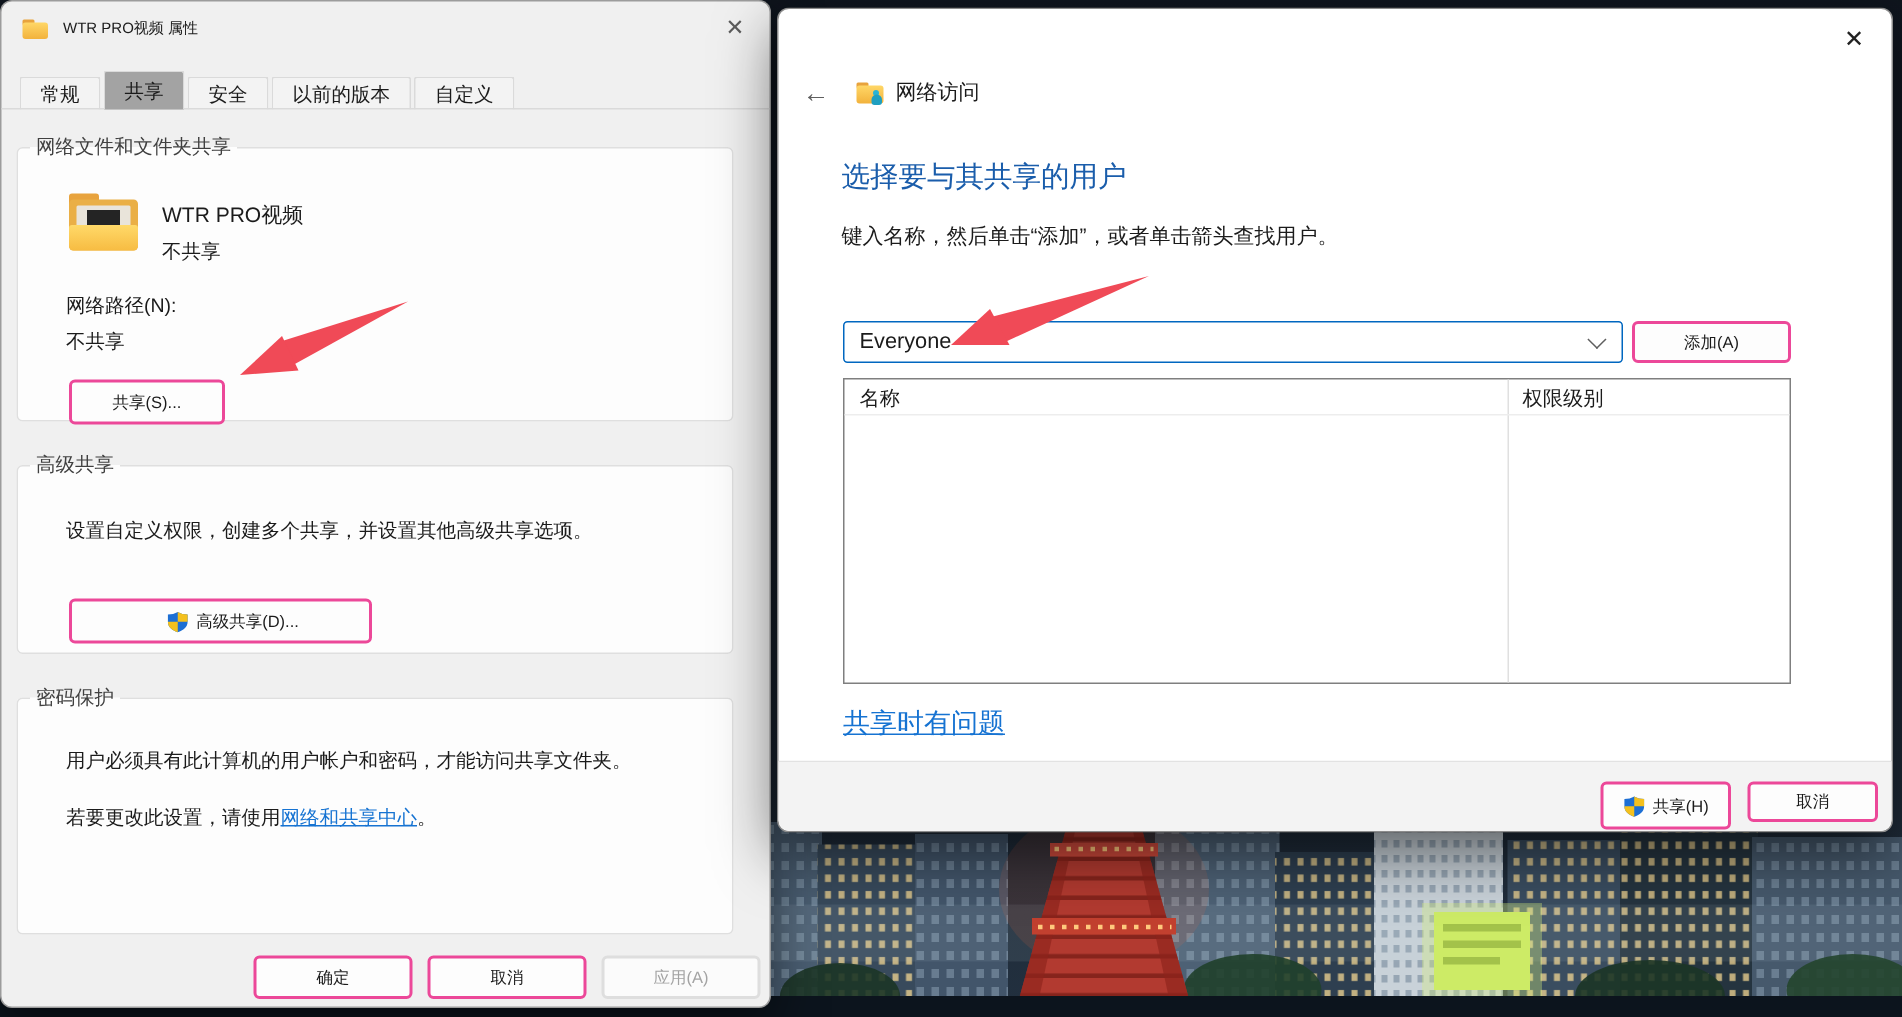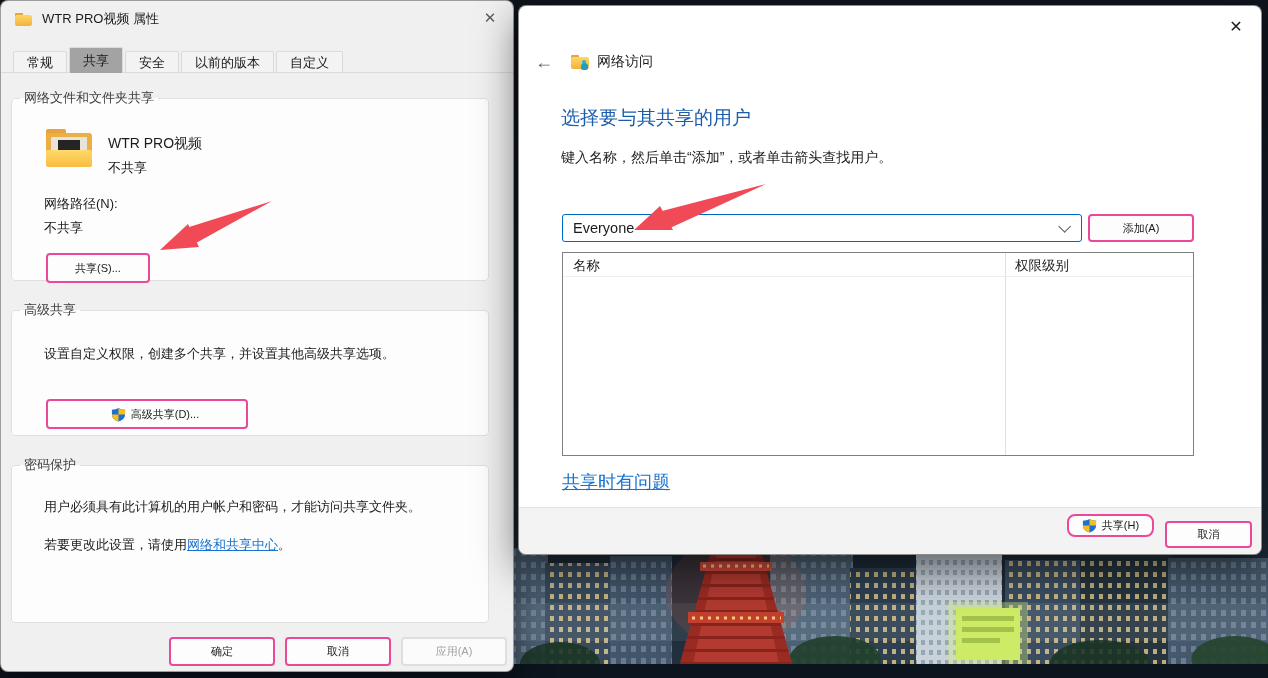--- a/index.html
+++ b/index.html
@@ -13,21 +13,21 @@
   
   .btn { position:absolute; display:flex; align-items:center; justify-content:center; gap:5px;
          background:#fdfdfd; border:2px solid #ec4899; border-radius:4px; font-size:11px; color:#1b1b1b; cursor:default;text-align:right; }
   .btn.disabled { color:#a3a3a3; background:#fbfbfb; border-color:#dedede; }
   .link { color:#1673d2; text-decoration:underline; cursor:pointer; }
 
   
   .dlg-left { position:absolute; left:0; top:0; width:514px; height:672px; background:#f0f0f0;
               border-radius:8px; border:1px solid rgba(0,0,0,.35); box-shadow:0 12px 34px rgba(0,0,0,.5); z-index:2; }
   .dlg-left .titlebar { position:absolute; left:0; top:0; right:0; height:36px; display:flex; align-items:center; padding:0 14px; }
-  .titlebar .t-title { font-size:13px; margin-left:10px; }
+  .titlebar .t-title { font-size:10px; margin-left:10px; }
   .x-btn { position:absolute; width:34px; height:26px; display:flex; align-items:center; justify-content:center;
            font-size:15px; color:#5c5c5c; }
   .dlg-left .x-btn { right:6px; top:4px; }
 
   .fold-s { position:relative; width:17px; height:13px; }
   .fold-s .bk { position:absolute; left:0; top:0; width:8px; height:4px; background:#e8a33d; border-radius:1px; }
   .fold-s .bd { position:absolute; left:0; top:2px; width:17px; height:11px; background:linear-gradient(#ffd767,#f2b23c); border-radius:2px; }
 
   .tabs { position:absolute; left:12px; top:46px; display:flex; align-items:flex-end; height:26px; }
   .tab { height:22px; padding:0 13px; display:flex; align-items:center; font-size:13px; background:#f3f3f3;
@@ -82,21 +82,21 @@
   .ltable .drow { position:absolute; left:0; right:0; top:25px; height:24px; background:#d6d6d6; }
   .ltable .cell { position:absolute; top:4px; font-size:13.5px; }
   .user-ico { position:absolute; left:9px; top:4px; width:14px; height:16px; }
   .user-ico .hd { position:absolute; left:3.5px; top:0; width:7px; height:7px; background:#d8b08c; border-radius:50%; border:0.5px solid #9a7c5f; }
   .user-ico .bo { position:absolute; left:0.5px; top:7px; width:13px; height:8px; background:#7d96b9; border-radius:5px 5px 2px 2px; border:0.5px solid #5c759a; }
 
   .trouble { position:absolute; left:43px; top:464px; font-size:18px; }
 
   .r-footer { position:absolute; left:0; right:0; bottom:0; height:47px; background:#f3f3f3;
               border-top:1px solid #e2e2e2; border-radius:0 0 8px 8px; }
-  .share-btn { left:548px; top:6px; width:87px; height:23px;border-radius:8px; }
+  .share-btn { left:548px; top:13px; width:87px; height:32px; }
   .rcancel-btn { left:646px; top:13px; width:87px; height:27px; }
 
   .arrows { position:absolute; left:0; top:0; z-index:6; pointer-events:none; }
 </style>
 </head>
 <body>
 
 <div class="stage">
 
   <div class="scene">

